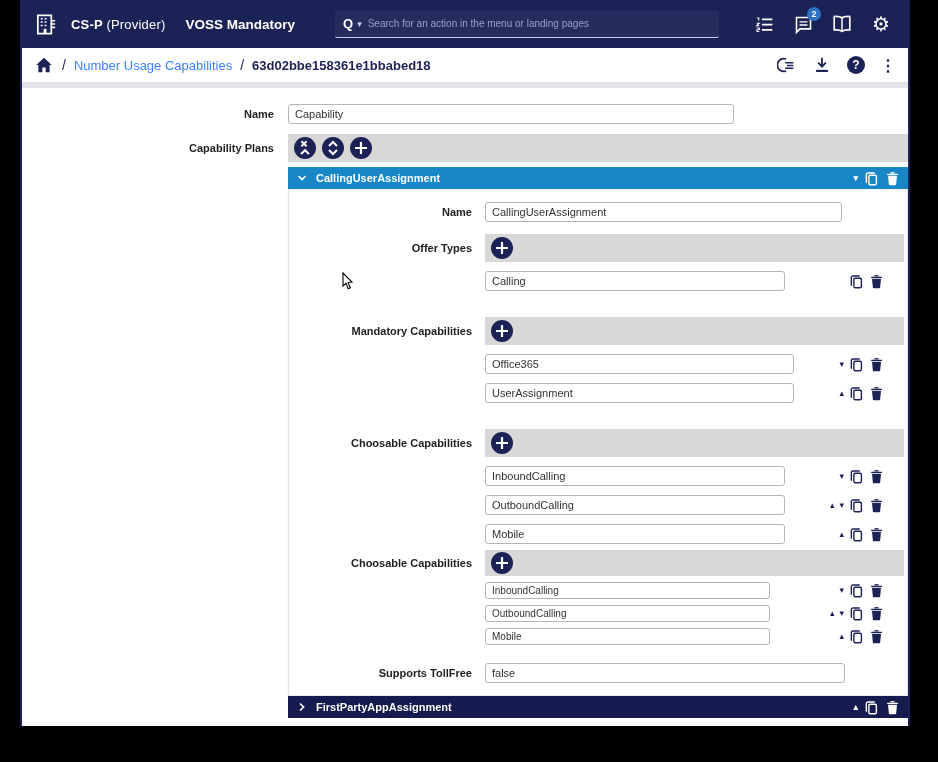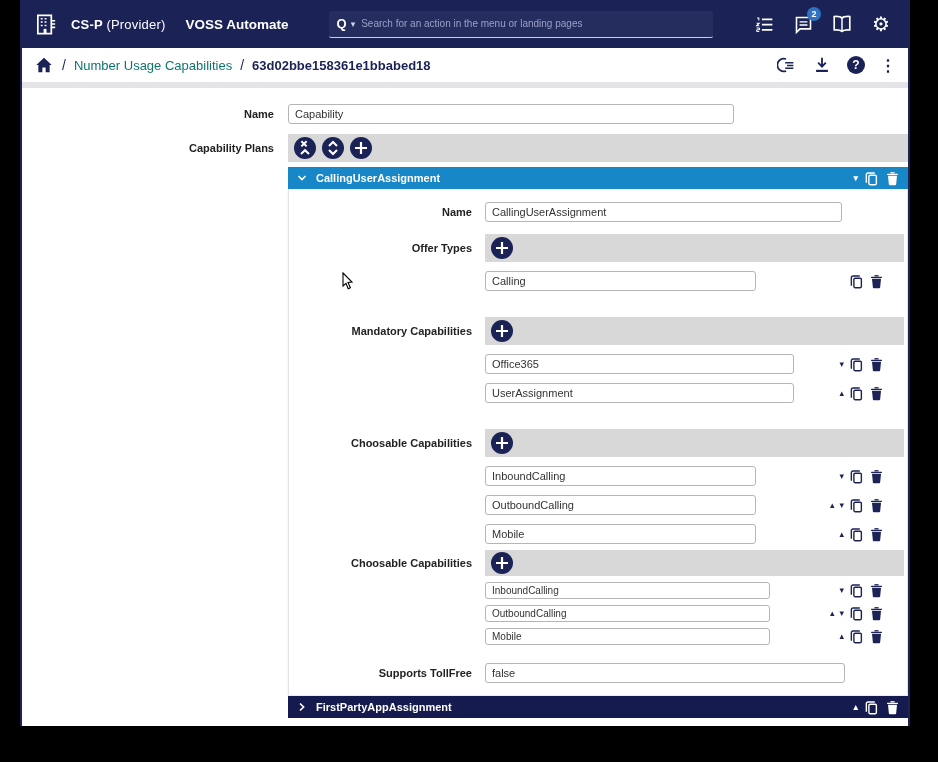--- a/index.html
+++ b/index.html
@@ -33,21 +33,21 @@
   .top-icons .ticon{position:relative;width:22px;height:22px;display:flex;align-items:center;justify-content:center;color:#fff;cursor:pointer;}
   .badge{
     position:absolute;top:-6px;right:-7px;width:14px;height:14px;border-radius:50%;
     background:#2e72c0;color:#fff;font-size:9px;font-weight:bold;display:flex;align-items:center;justify-content:center;
   }
   .gear-glyph{font-size:20px;line-height:20px;}
   
   .breadcrumb-bar{height:34px;background:#fff;display:flex;align-items:center;padding:0 12px;flex:0 0 auto;}
   .crumbs{display:flex;align-items:center;gap:8px;color:#1b2256;font-size:13px;}
   .crumbs .sep{color:#1b2256;font-size:14px;}
-  .crumbs .link{color:#0f766e;}
+  .crumbs .link{color:#3b82f6;}
   .crumbs .current{font-weight:bold;color:#1b2256;}
   .bc-icons{margin-left:auto;display:flex;align-items:center;gap:15px;color:#1b2256;}
   .bc-icons .bicon{width:20px;height:20px;display:flex;align-items:center;justify-content:center;cursor:pointer;}
   .help-circle{width:18px;height:18px;border-radius:50%;background:#1b2256;color:#fff;font-size:12px;font-weight:bold;display:flex;align-items:center;justify-content:center;}
   .kebab{font-size:16px;font-weight:bold;color:#1b2256;letter-spacing:0;}
   .band{height:6px;background:#e4e4e8;flex:0 0 auto;}
   
   .content{flex:1;background:#fff;padding-top:16px;overflow:hidden;}
   .frow{display:flex;align-items:center;}
   .lbl{flex:0 0 266px;box-sizing:border-box;padding-right:14px;text-align:right;font-size:11px;font-weight:bold;color:#222;}
@@ -72,21 +72,21 @@
     background:#fff;border-left:1px solid #e4e4e4;border-right:1px solid #e4e4e4;border-bottom:1px solid #ececec;
     box-shadow:0 1px 2px rgba(0,0,0,.08);padding:13px 3px 12px 0;display:flex;flex-direction:column;
   }
   .irow{display:flex;align-items:center;}
   .ilbl{flex:0 0 196px;box-sizing:border-box;padding-right:13px;text-align:right;font-size:11px;font-weight:bold;color:#222;}
   .iname-input{width:357px;}
   .sec{display:flex;flex-direction:column;}
   .sec .irow{margin-bottom:0;}
   .stoolbar{height:28px;background:#d8d8d8;display:flex;align-items:center;padding-left:6px;flex:1;}
   .arr-row{display:flex;align-items:center;margin-top:9px;}
-  .arr-row input.txt{width:271px;}
+  .arr-row input.txt{width:300px;}
   .arr-row input.w277{width:309px;}
   .ctrls{margin-left:auto;display:flex;align-items:center;gap:5px;padding-right:20px;color:#1b2256;}
   .caret{font-size:9px;line-height:1;color:#1b2256;}
   .icon-btn{background:none;border:none;padding:0;cursor:pointer;color:#1b2256;display:flex;align-items:center;}
   .hdr .icon-btn{color:#fff;}
   .compact .stoolbar{height:26px;}
   .compact .arr-row{margin-top:6px;}
   .compact input.txt{height:17px;font-size:10px;width:285px;}
   .mb12{margin-bottom:12px;}
   .mb26{margin-bottom:26px;}
@@ -165,21 +165,21 @@
 <div class="window">
 
   <div class="topbar">
     <div class="brand">
       <span>
           <svg width="25" height="25">
             <use href="#i-building"></use>
           </svg>
         </span>
       <span class="org"><span>CS-P</span> <span class="paren">(Provider)</span></span>
-      <span class="app">VOSS Automate</span>
+      <span class="app">VOSS Mandatory</span>
     </div>
     <div class="search">
       <span class="mag">Q</span>
       <span class="chev">▾</span>
       <input type="text" placeholder="Search for an action in the menu or landing pages" style="">
     </div>
     <div class="top-icons">
       <span class="ticon">
           <svg width="21" height="21">
             <use href="#i-numlist"></use>

